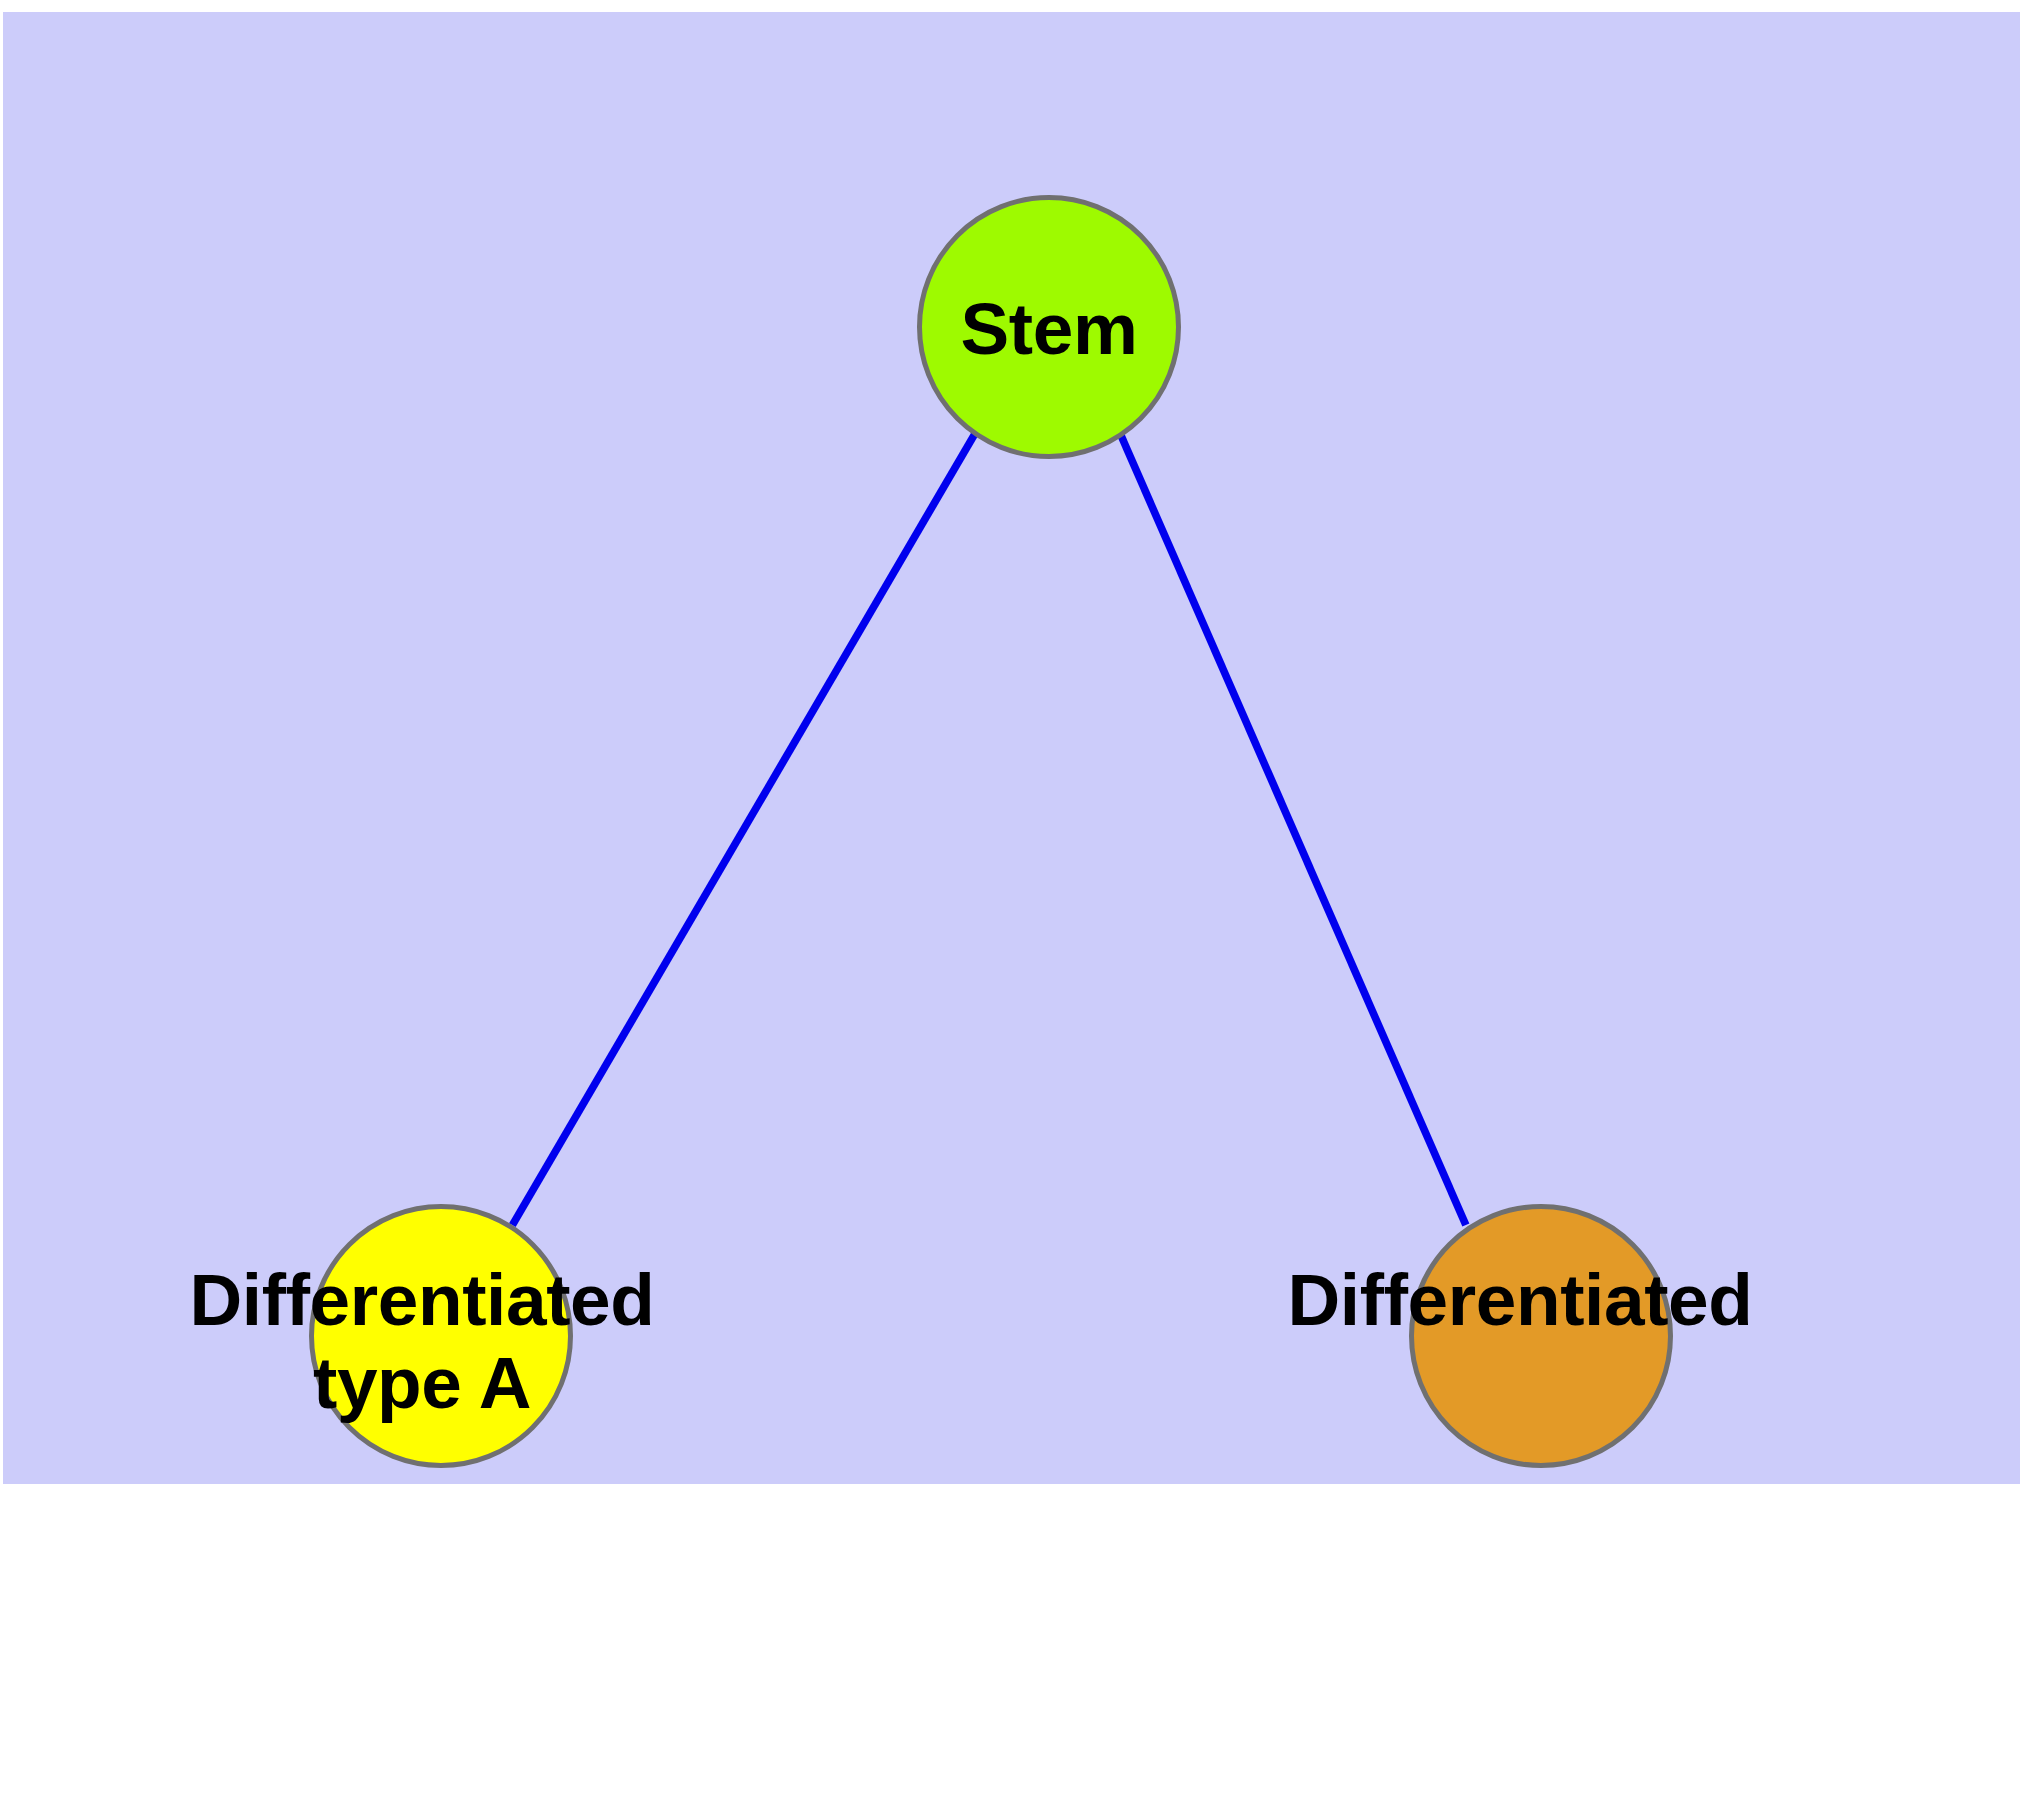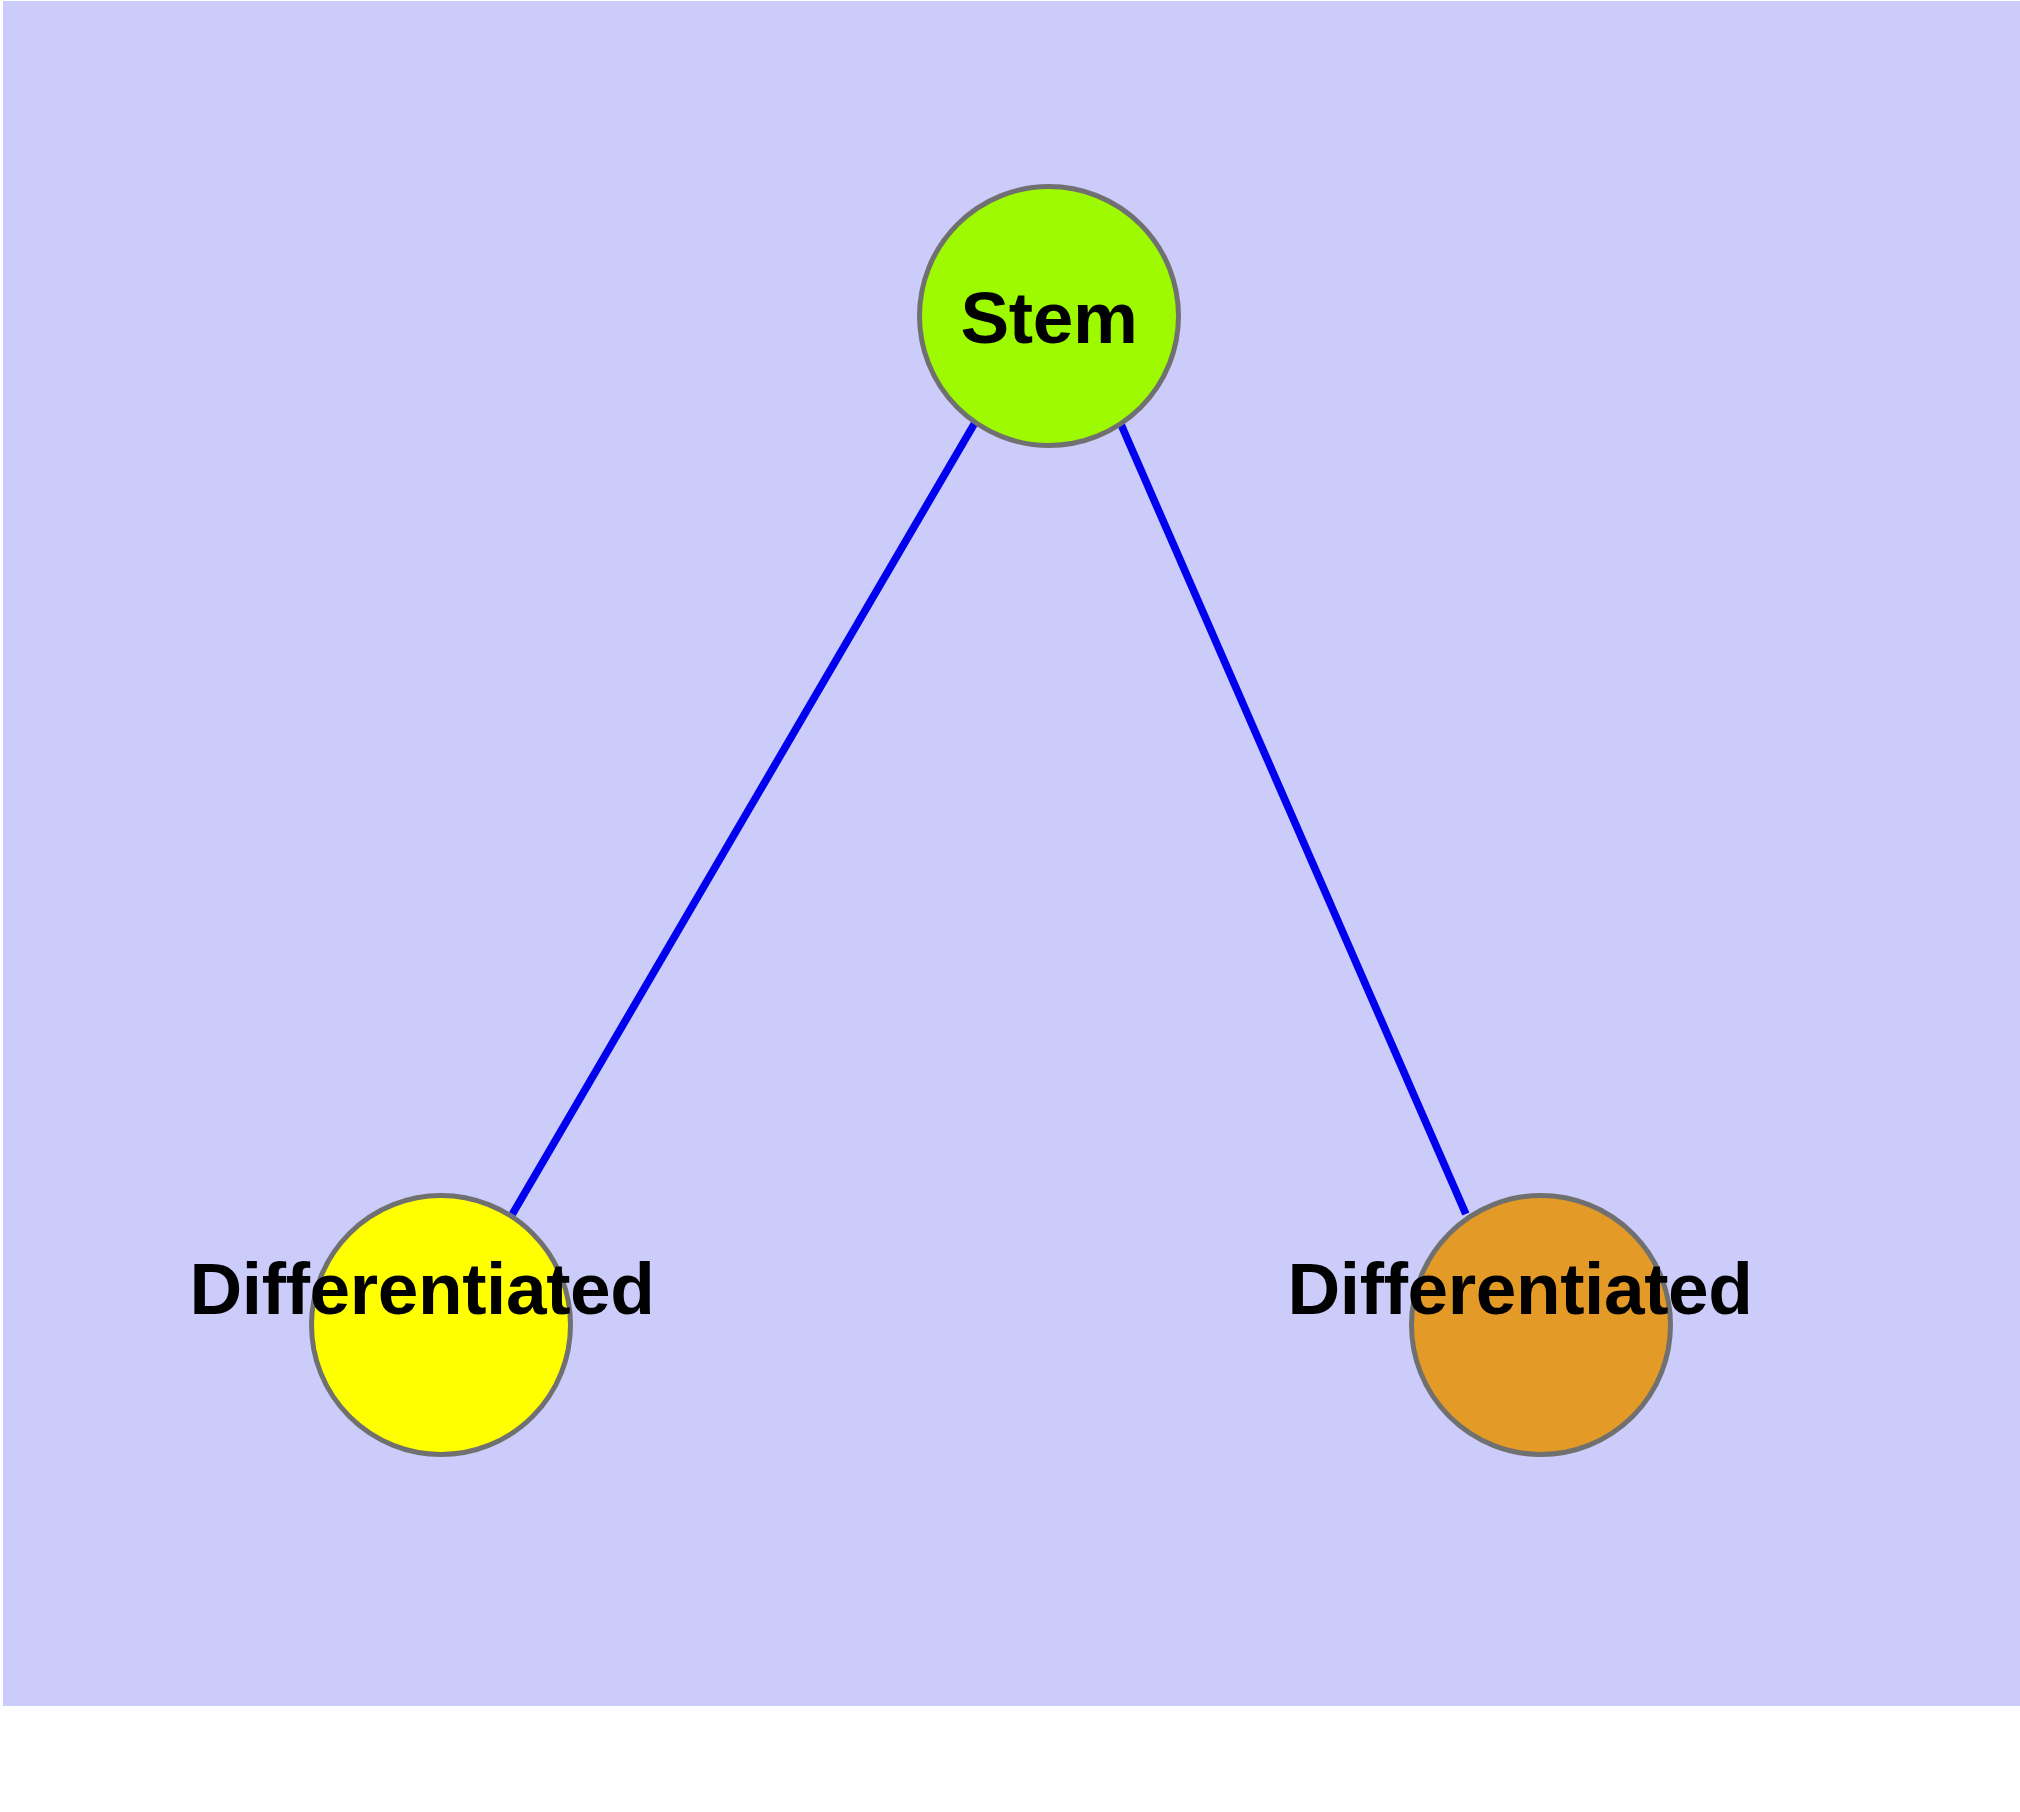--- a/index.html
+++ b/index.html
@@ -18,23 +18,23 @@
     position: relative;
     width: 2021px;
     height: 1812px;
     box-sizing: border-box;
     background: #ffffff;
   }
 
   #graph-plot {
     position: absolute;
     left: 2.5px;
-    top: 1px;
+    top: 12px;
     width: 2018px;
-    height: 1705px;
+    height: 1472px;
     background: #ccccfa;
     overflow: hidden;
   }
 
   #edge-layer {
     position: absolute;
     left: 0;
     top: 0;
     width: 2018px;
     height: 1809px;
@@ -109,19 +109,19 @@
       <line x1="1147" y1="497" x2="601" y2="1431" stroke="#0000ee" stroke-width="9" stroke-linecap="butt"></line>
       <line x1="1318" y1="497" x2="1726" y2="1431" stroke="#0000ee" stroke-width="9" stroke-linecap="butt"></line>
     </svg>
 
     <div id="node-stem" class="graph-node"></div>
     <div id="node-diff-a" class="graph-node"></div>
     <div id="node-diff-b" class="graph-node"></div>
 
     <div id="label-stem" class="node-label">Stem</div>
 
-    <div id="label-diff-a" class="node-label"><span>Differentiated</span><br></div>
+    <div id="label-diff-a" class="node-label"><span>Differentiated</span><br><span>type A</span></div>
 
     <div id="label-diff-b" class="node-label"><span>Differentiated</span><br></div>
 
   </div>
 </div>
 
 
 </body></html>

